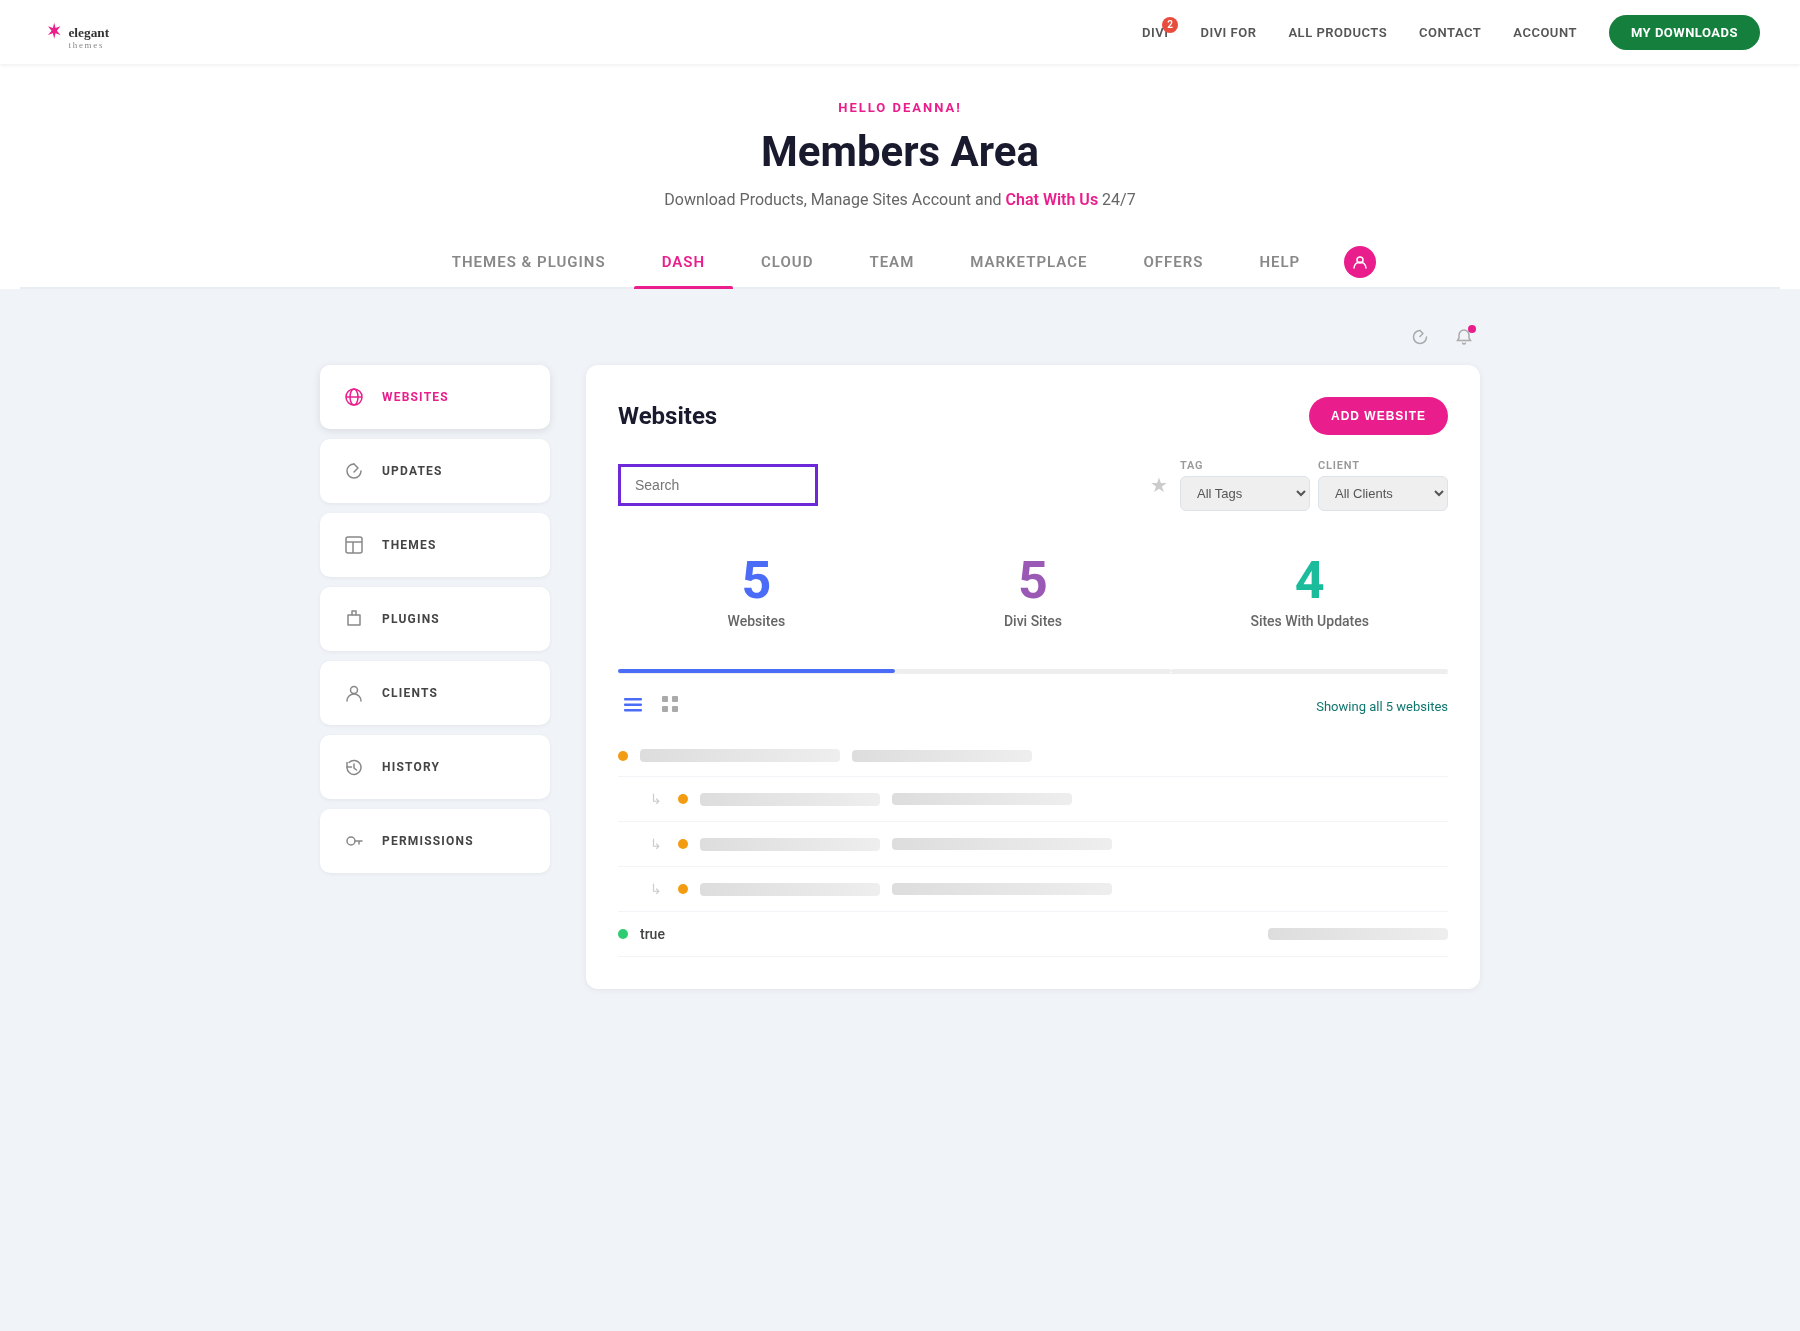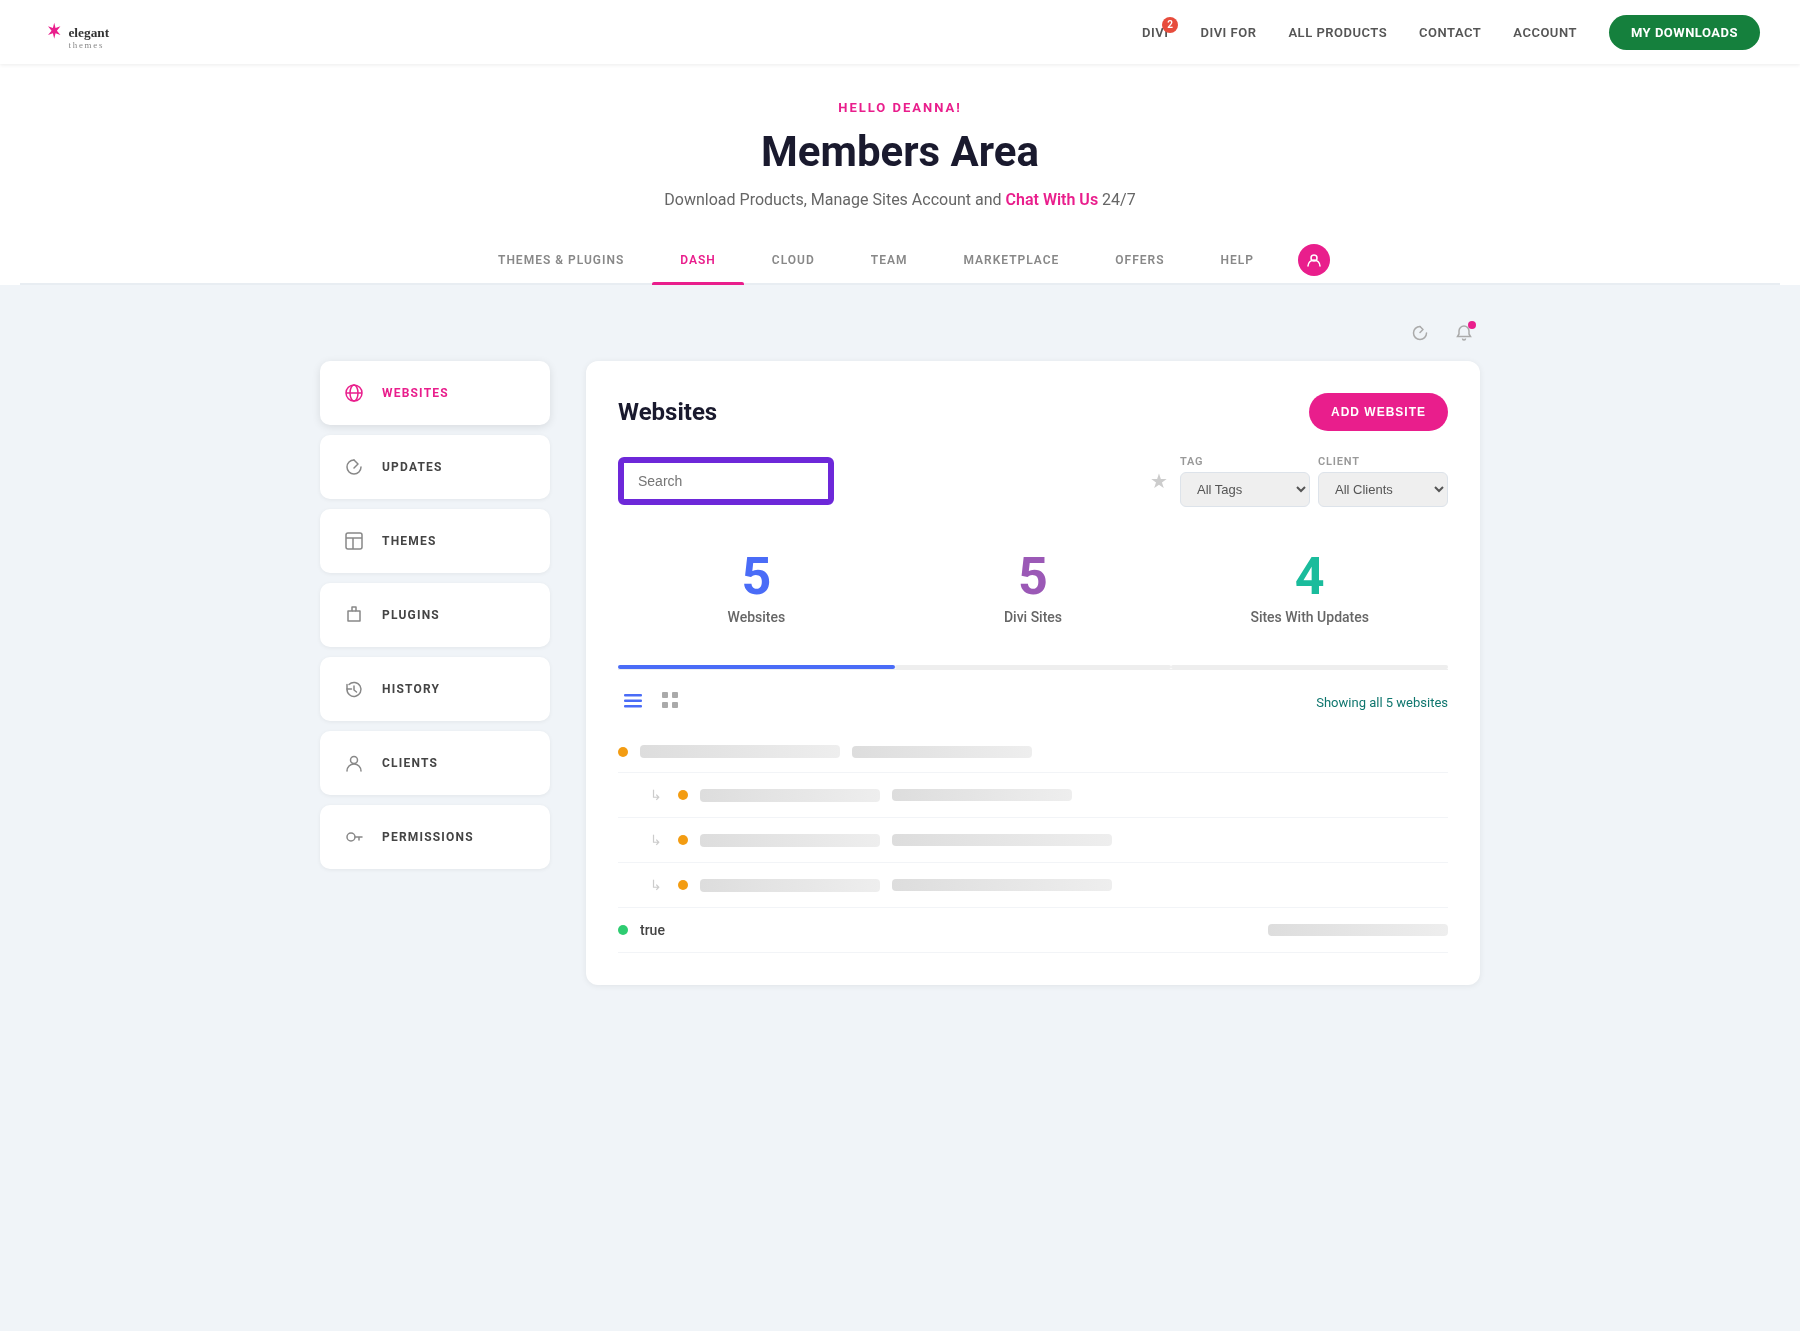--- a/index.html
+++ b/index.html
@@ -16,21 +16,21 @@
 
     
     .hero { background: #fff; text-align: center; padding: 36px 20px 0; }
     .hero-hello { color: #e91e8c; font-size: 13px; font-weight: 700; letter-spacing: 2px; margin-bottom: 12px; }
     .hero-title { font-size: 42px; font-weight: 700; color: #1a1a2e; margin-bottom: 14px; }
     .hero-subtitle { font-size: 16px; color: #666; margin-bottom: 28px; }
     .hero-subtitle a { color: #e91e8c; text-decoration: none; font-weight: 600; }
 
     
     .tabs { background: #fff; display: flex; justify-content: center; align-items: center; gap: 0; border-bottom: 2px solid #e8edf2; position: relative; }
-    .tab { padding: 16px 28px; font-size: 12px; font-weight: 600; letter-spacing: 1px; text-transform: uppercase; color: #888; cursor: pointer; text-decoration: none; position: relative; }
+    .tab { padding: 16px 28px; font-size: 15px; font-weight: 600; letter-spacing: 1px; text-transform: uppercase; color: #888; cursor: pointer; text-decoration: none; position: relative; }
     .tab.active { color: #e91e8c; }
     .tab.active::after { content: ''; position: absolute; bottom: -2px; left: 0; right: 0; height: 3px; background: #e91e8c; border-radius: 2px 2px 0 0; }
     .tab-avatar { width: 32px; height: 32px; border-radius: 50%; background: #e91e8c; display: flex; align-items: center; justify-content: center; color: #fff; font-size: 14px; margin-left: 16px; cursor: pointer; }
 
     
     .main-wrapper { max-width: 1200px; margin: 0 auto; padding: 32px 20px; }
     .toolbar-row { display: flex; justify-content: flex-end; gap: 12px; margin-bottom: 12px; }
     .toolbar-icon { width: 32px; height: 32px; display: flex; align-items: center; justify-content: center; cursor: pointer; color: #999; font-size: 16px; position: relative; }
     .notif-dot { position: absolute; top: 4px; right: 4px; width: 8px; height: 8px; background: #e91e8c; border-radius: 50%; }
 
@@ -49,21 +49,21 @@
     .sidebar-item.active .sidebar-icon svg circle { stroke: #e91e8c; }
 
     
     .main-panel { flex: 1; background: #fff; border-radius: 12px; padding: 32px; box-shadow: 0 1px 6px rgba(0,0,0,0.07); }
     .panel-header { display: flex; justify-content: space-between; align-items: center; margin-bottom: 24px; }
     .panel-title { font-size: 24px; font-weight: 700; color: #1a1a2e; }
     .add-btn { background: #e91e8c; color: #fff; border: none; padding: 12px 22px; border-radius: 25px; font-size: 12px; font-weight: 700; letter-spacing: 1px; text-transform: uppercase; cursor: pointer; }
 
     
     .search-filter-row { display: flex; align-items: center; gap: 12px; margin-bottom: 28px; }
-    .search-box { border: 6px solid #6d28d9; border-radius: 6px; padding: 10px 14px; font-size: 14px; color: #999; width: 216px; outline: none; }
+    .search-box { border: 3px solid #6d28d9; border-radius: 0; padding: 10px 14px; font-size: 14px; color: #999; width: 200px; outline: none; }
     .star-btn { background: none; border: none; cursor: pointer; color: #ccc; font-size: 20px; margin-left: auto; }
     .filter-group { display: flex; gap: 8px; }
     .filter-label { font-size: 11px; color: #999; font-weight: 600; letter-spacing: 0.8px; text-transform: uppercase; margin-bottom: 4px; }
     .filter-select-wrap { display: flex; flex-direction: column; }
     .filter-select { border: 1px solid #dde3ea; border-radius: 6px; padding: 8px 12px; font-size: 13px; color: #555; appearance: auto; outline: none; cursor: pointer; min-width: 130px; }
 
     
     .stats-row { display: flex; margin-bottom: 24px; }
     .stat-item { flex: 1; text-align: center; padding: 16px; }
     .stat-number { font-size: 52px; font-weight: 700; line-height: 1; margin-bottom: 6px; }
@@ -205,36 +205,36 @@
             <path d="M8 2v4H4v10h12V6h-4V2H8z" stroke="#888" stroke-width="1.5" stroke-linejoin="round"></path>
             <path d="M8 6h4" stroke="#888" stroke-width="1.5"></path>
           </svg>
         </div>
         <span class="sidebar-label">PLUGINS</span>
       </div>
 
       <div class="sidebar-item">
         <div class="sidebar-icon">
           <svg width="20" height="20" viewBox="0 0 20 20" fill="none">
+            <circle cx="10" cy="7" r="3.5" stroke="#888" stroke-width="1.5"></circle>
+            <path d="M3 18c0-3.9 3.1-7 7-7s7 3.1 7 7" stroke="#888" stroke-width="1.5" stroke-linecap="round"></path>
+          </svg>
+        </div>
+        <span class="sidebar-label">CLIENTS</span>
+      </div>
+
+      <div class="sidebar-item">
+        <div class="sidebar-icon">
+          <svg width="20" height="20" viewBox="0 0 20 20" fill="none">
             <path d="M3 10A7 7 0 1 0 5 5.5" stroke="#888" stroke-width="1.5" stroke-linecap="round"></path>
             <path d="M3 5.5V10H7.5" stroke="#888" stroke-width="1.5" stroke-linecap="round" stroke-linejoin="round"></path>
             <path d="M10 7v4l2.5 2" stroke="#888" stroke-width="1.5" stroke-linecap="round"></path>
           </svg>
         </div>
         <span class="sidebar-label">HISTORY</span>
-      </div>
-
-      <div class="sidebar-item">
-        <div class="sidebar-icon">
-          <svg width="20" height="20" viewBox="0 0 20 20" fill="none">
-            <circle cx="10" cy="7" r="3.5" stroke="#888" stroke-width="1.5"></circle>
-            <path d="M3 18c0-3.9 3.1-7 7-7s7 3.1 7 7" stroke="#888" stroke-width="1.5" stroke-linecap="round"></path>
-          </svg>
-        </div>
-        <span class="sidebar-label">CLIENTS</span>
       </div>
 
       <div class="sidebar-item">
         <div class="sidebar-icon">
           <svg width="20" height="20" viewBox="0 0 20 20" fill="none">
             <circle cx="7" cy="10" r="4" stroke="#888" stroke-width="1.5"></circle>
             <path d="M11 10h7M15 10v3" stroke="#888" stroke-width="1.5" stroke-linecap="round"></path>
           </svg>
         </div>
         <span class="sidebar-label">PERMISSIONS</span>

